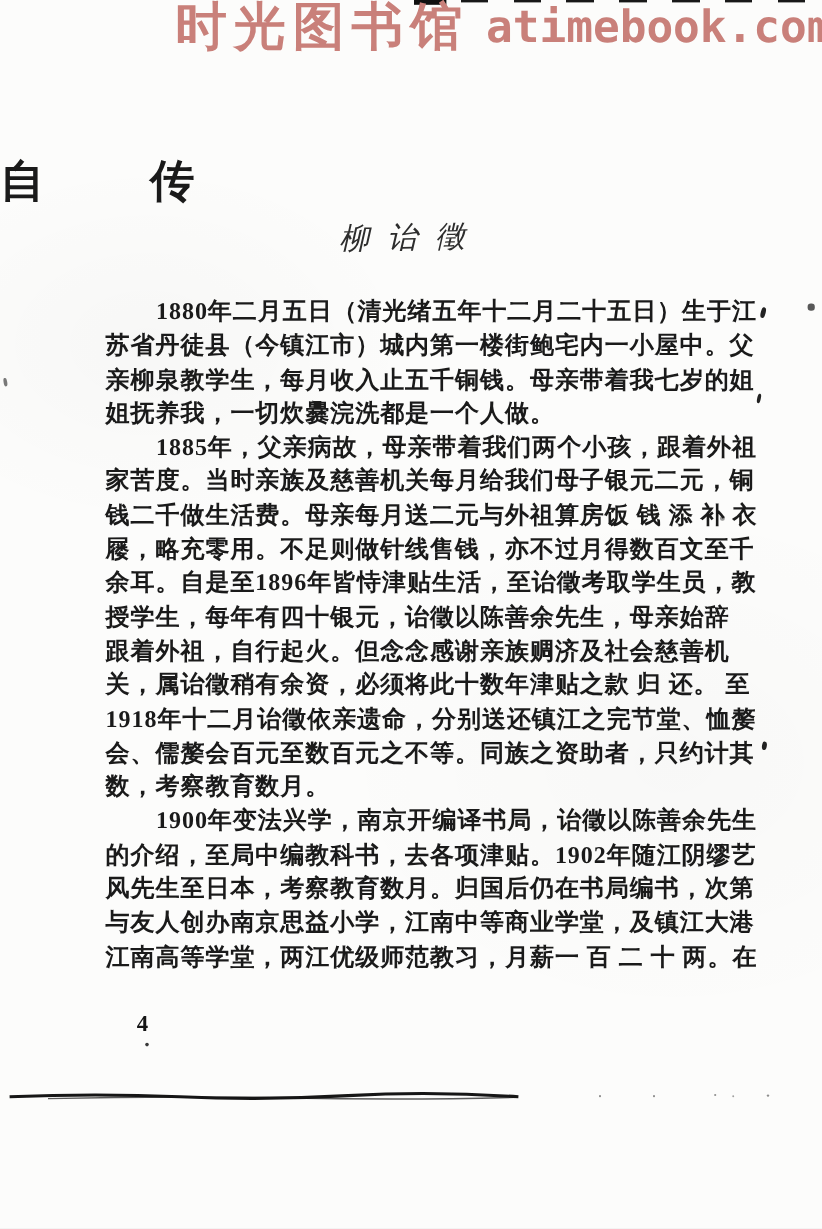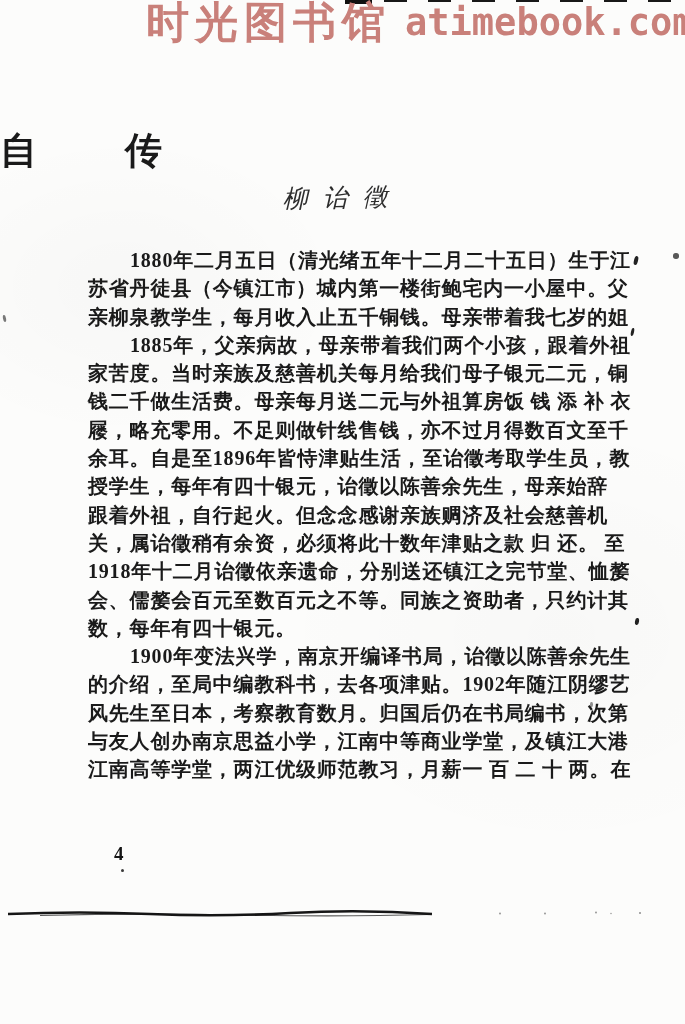--- a/index.html
+++ b/index.html
@@ -79,33 +79,34 @@
     <span class="t1">自</span><span class="t2">传</span>
   </h1>
 
   <div class="author">柳诒徵</div>
 
   <main class="body-text">
       <div class="para">
         <div class="line indent">1880年二月五日（清光绪五年十二月二十五日）生于江</div>
         <div class="line">苏省丹徒县（今镇江市）城内第一楼街鲍宅内一小屋中。父</div>
         <div class="line">亲柳泉教学生，每月收入止五千铜钱。母亲带着我七岁的姐</div>
+        <div class="line">姐抚养我，一切炊爨浣洗都是一个人做。</div>
       </div>
       <div class="para">
         <div class="line indent">1885年，父亲病故，母亲带着我们两个小孩，跟着外祖</div>
         <div class="line">家苦度。当时亲族及慈善机关每月给我们母子银元二元，铜</div>
         <div class="line">钱二千做生活费。母亲每月送二元与外祖算房饭 钱 添 补 衣</div>
         <div class="line">屦，略充零用。不足则做针线售钱，亦不过月得数百文至千</div>
         <div class="line">余耳。自是至1896年皆恃津贴生活，至诒徵考取学生员，教</div>
         <div class="line">授学生，每年有四十银元，诒徵以陈善余先生，母亲始辞</div>
         <div class="line">跟着外祖，自行起火。但念念感谢亲族赒济及社会慈善机</div>
         <div class="line">关，属诒徵稍有余资，必须将此十数年津贴之款 归 还。 至</div>
         <div class="line">1918年十二月诒徵依亲遗命，分别送还镇江之完节堂、恤嫠</div>
         <div class="line">会、儒嫠会百元至数百元之不等。同族之资助者，只约计其</div>
-        <div class="line">数，每年有四十银元。</div>
+        <div class="line">数，考察教育数月。</div>
       </div>
       <div class="para">
         <div class="line indent">1900年变法兴学，南京开编译书局，诒徵以陈善余先生</div>
         <div class="line">的介绍，至局中编教科书，去各项津贴。1902年随江阴缪艺</div>
         <div class="line">风先生至日本，考察教育数月。归国后仍在书局编书，次第</div>
         <div class="line">与友人创办南京思益小学，江南中等商业学堂，及镇江大港</div>
         <div class="line">江南高等学堂，两江优级师范教习，月薪一 百 二 十 两。在</div>
       </div>
     </main>
 

